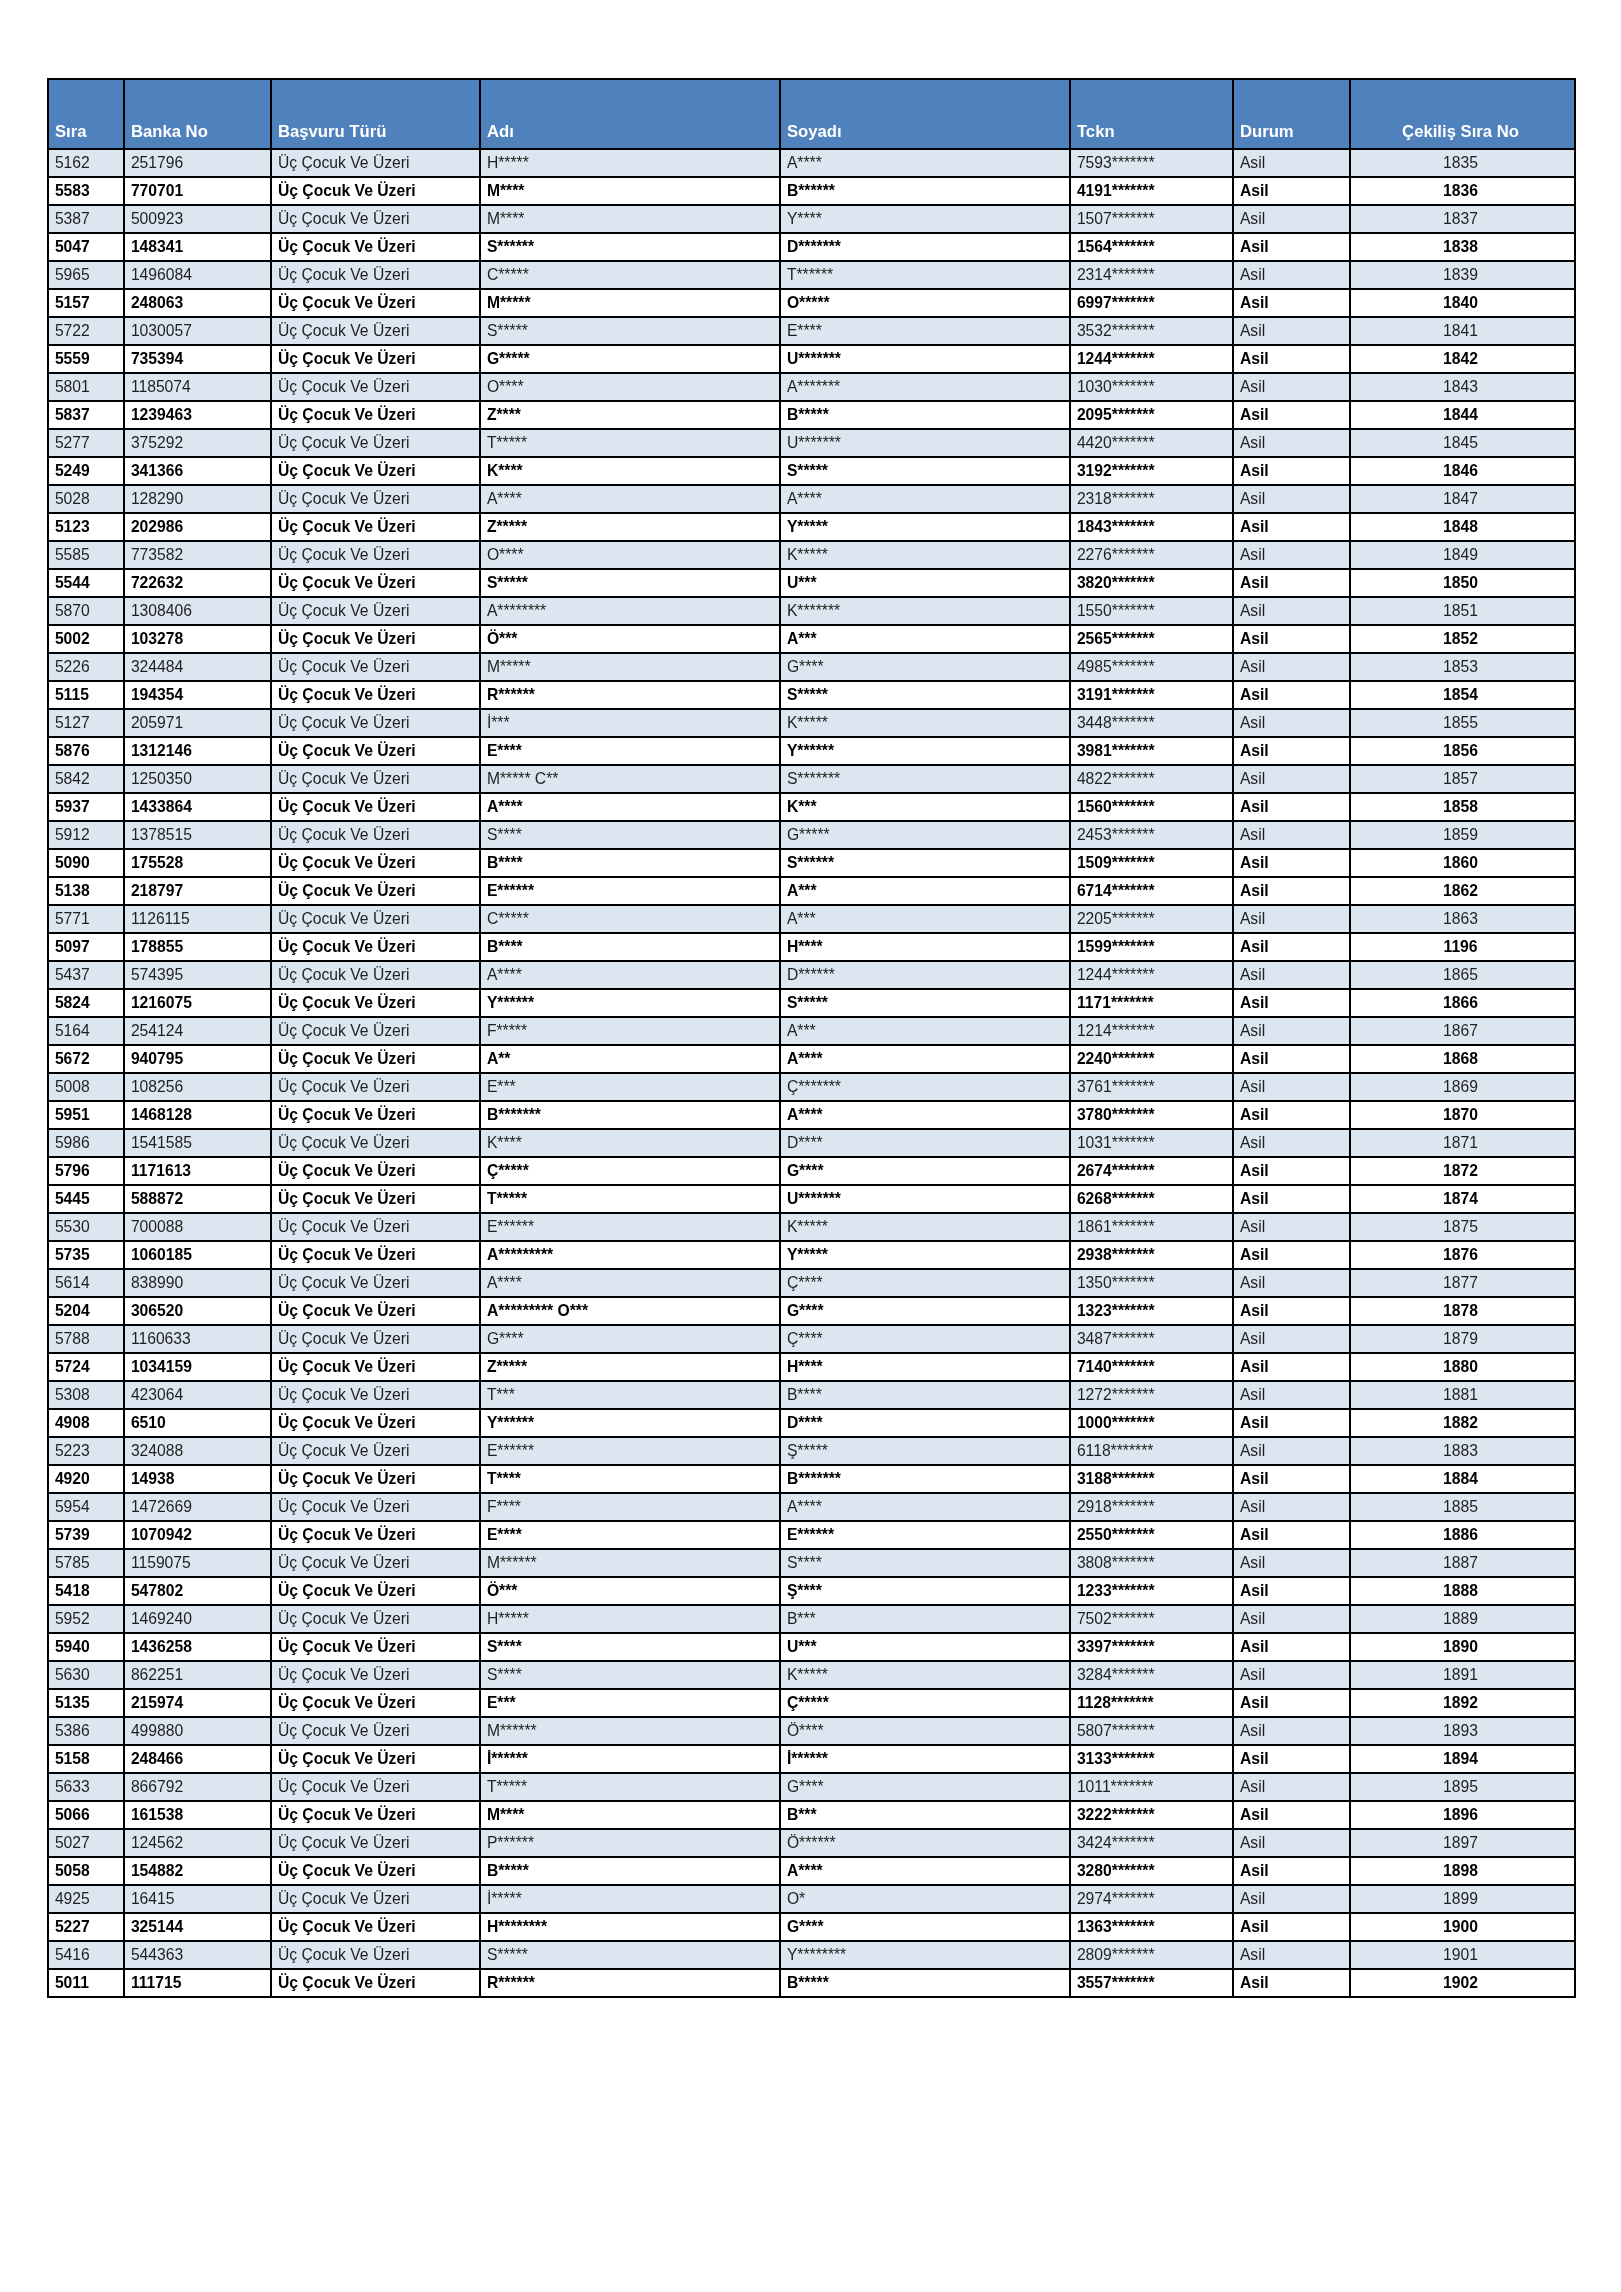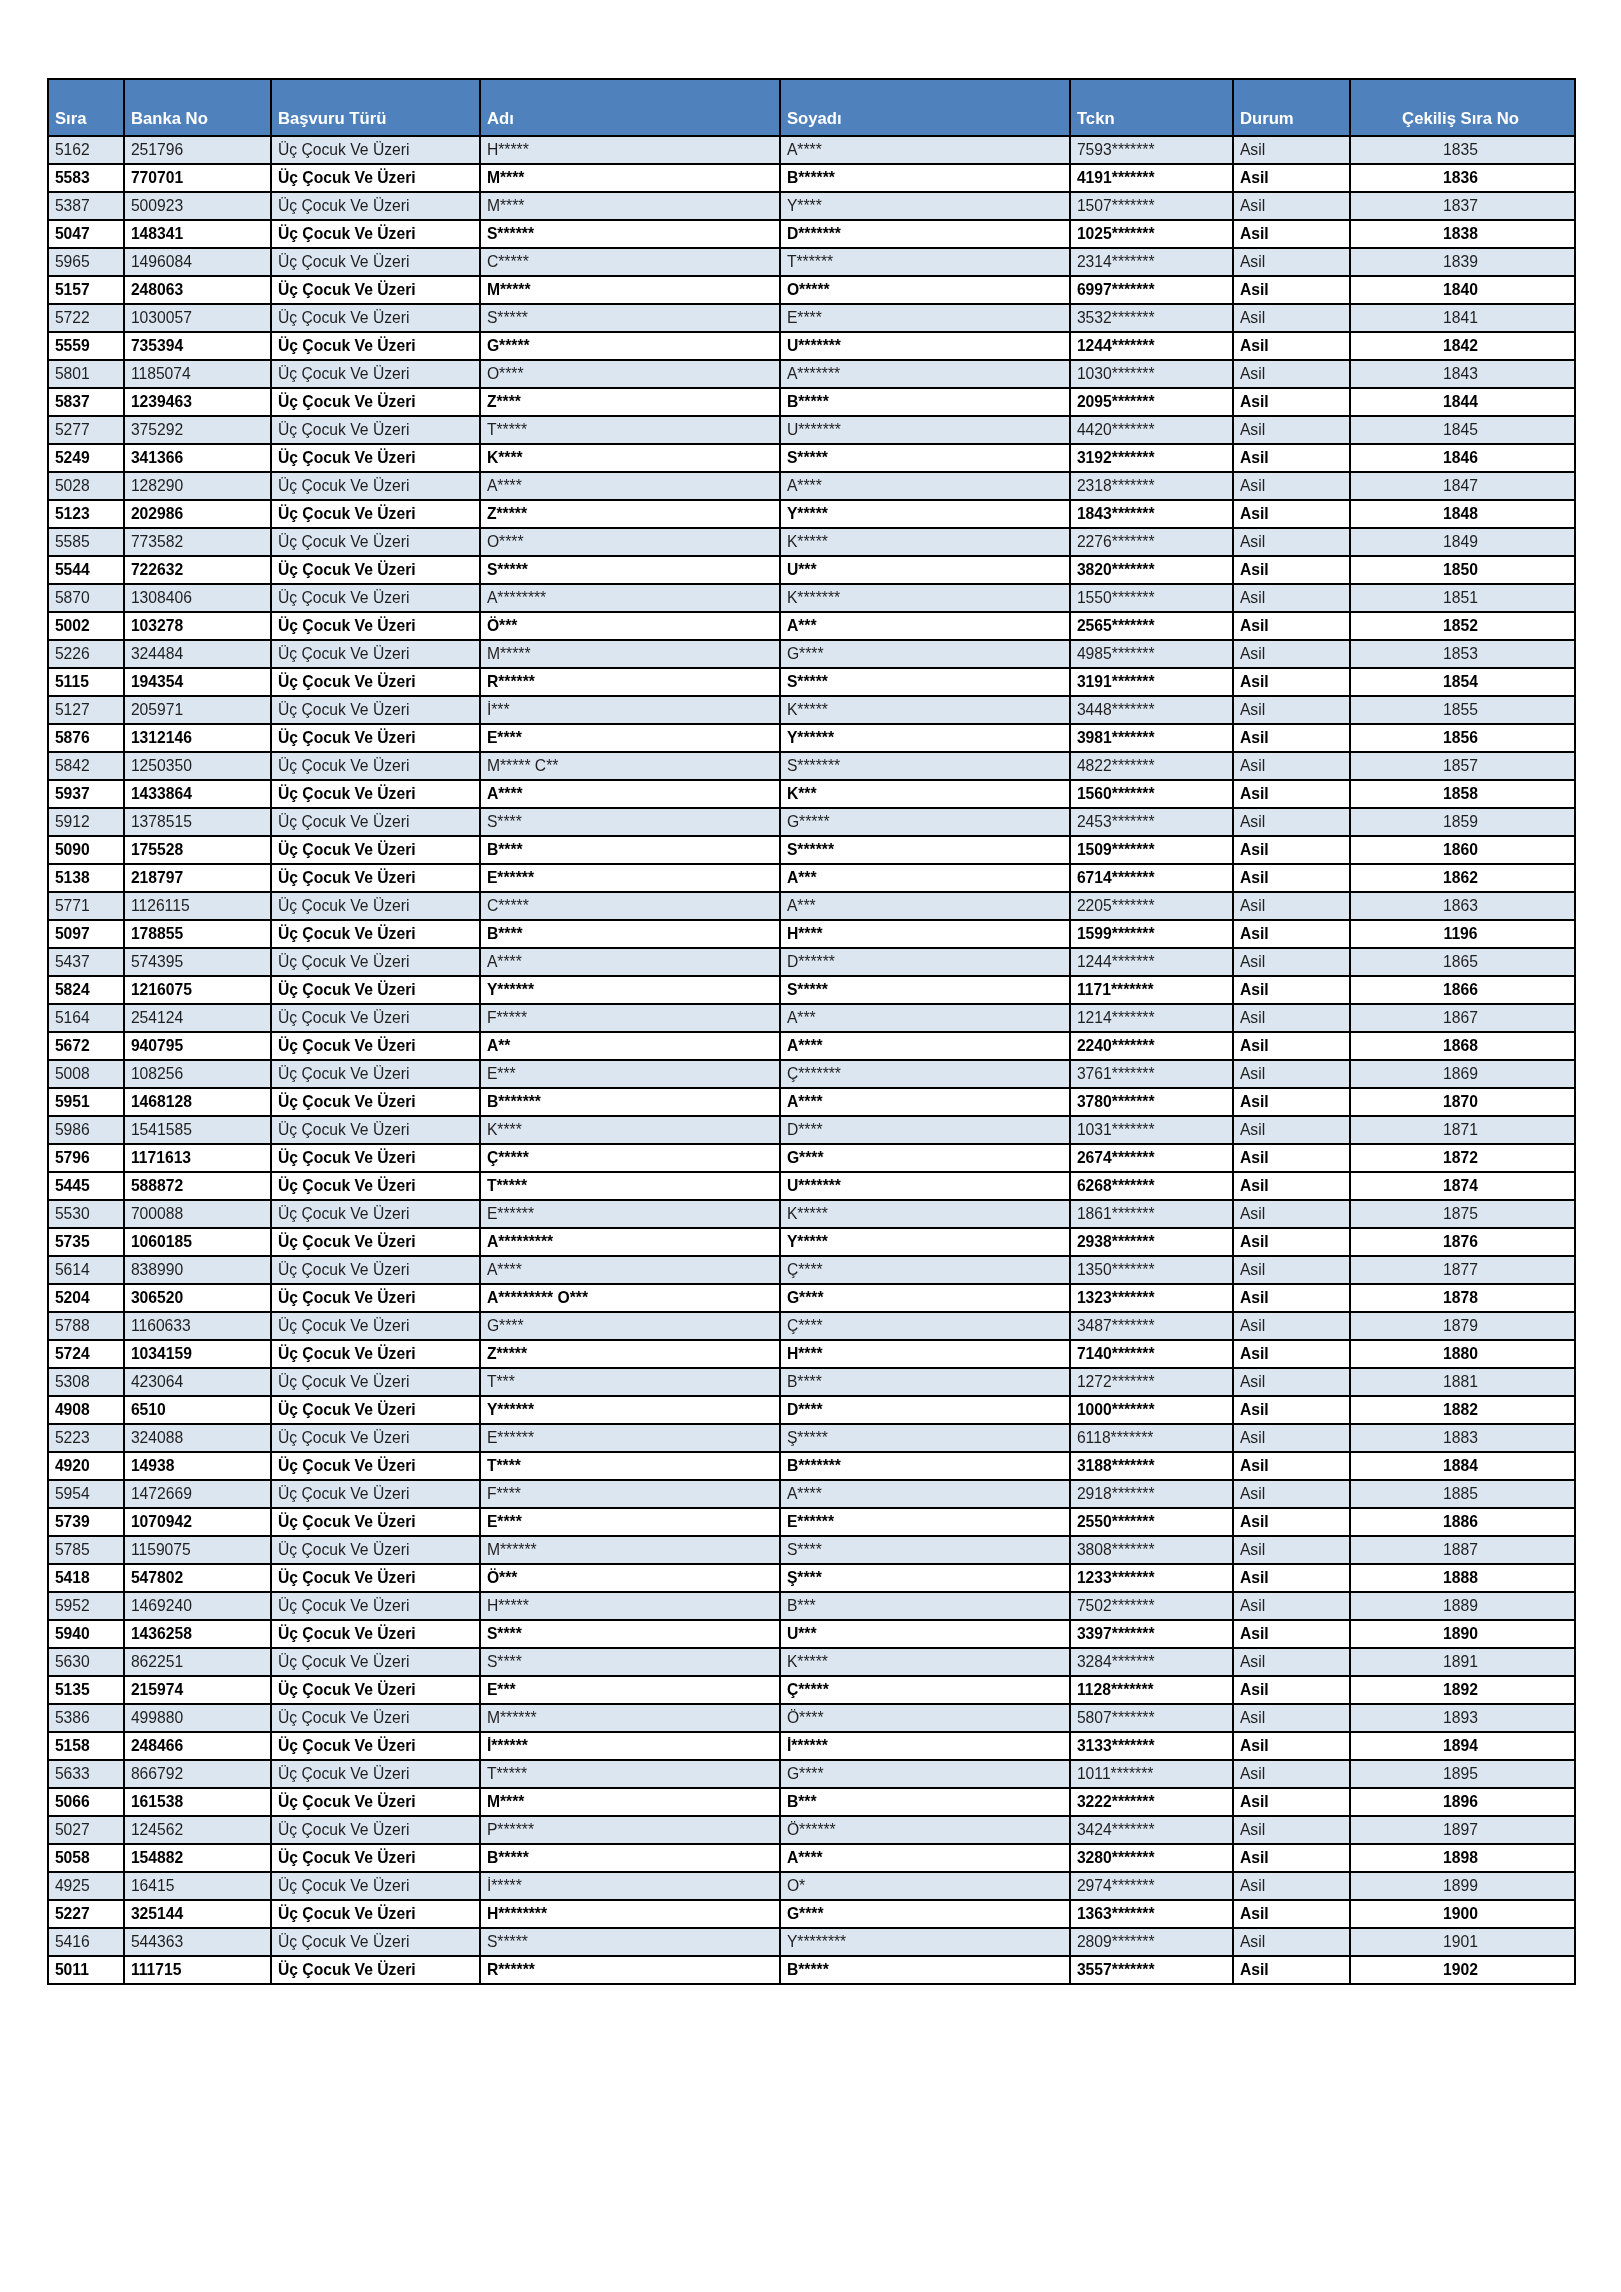--- a/index.html
+++ b/index.html
@@ -11,21 +11,21 @@
   table.results{
     border-collapse:collapse;table-layout:fixed;width:1527px;
     border:2.9px solid #000000;
   }
   table.results th,table.results td{
     border:2px solid #000000;overflow:hidden;white-space:nowrap;
     box-sizing:border-box;
   }
   thead th{
     background:#4f81bd;color:#ffffff;font-weight:bold;font-size:16.7px;
-    height:57px;vertical-align:bottom;text-align:left;padding:0 3.9px 5.9px 5.9px;
+    height:70px;vertical-align:bottom;text-align:left;padding:0 3.9px 5.9px 5.9px;
   }
   thead th.center{text-align:center;padding-left:0;}
   tbody td{
     height:28px;font-size:15.7px;padding:0 3.9px 0 5.9px;vertical-align:middle;
   }
   tbody tr.alt td{background:#dce6f1;color:#1f1f1f;font-weight:normal;}
   tbody tr.em td{background:#ffffff;color:#000000;font-weight:bold;}
   tbody td.center{text-align:center;padding-left:0;}
   col.c-sira{width:76px;}
   col.c-banka{width:147px;}
@@ -93,21 +93,21 @@
     <td>1507*******</td>
     <td>Asil</td>
     <td class="center">1837</td>
   </tr>
         <tr class="em">
     <td>5047</td>
     <td>148341</td>
     <td>Üç Çocuk Ve Üzeri</td>
     <td>S******</td>
     <td>D*******</td>
-    <td>1025*******</td>
+    <td>1564*******</td>
     <td>Asil</td>
     <td class="center">1838</td>
   </tr>
         <tr class="alt">
     <td>5965</td>
     <td>1496084</td>
     <td>Üç Çocuk Ve Üzeri</td>
     <td>C*****</td>
     <td>T******</td>
     <td>2314*******</td>

